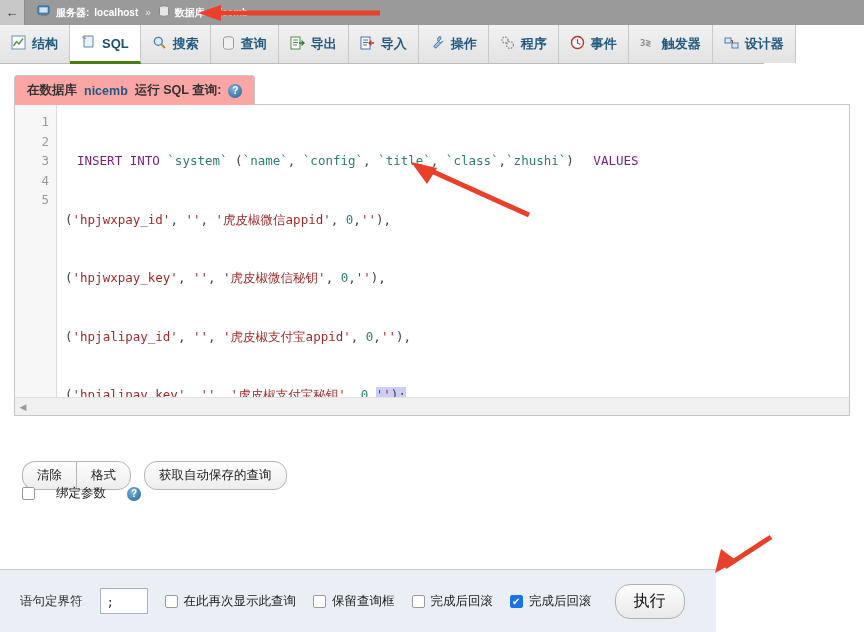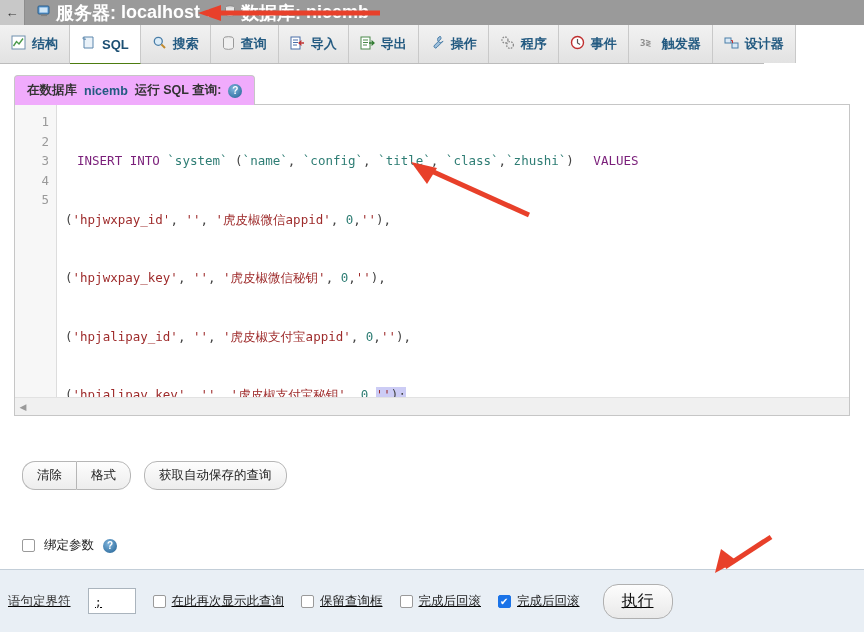--- a/index.html
+++ b/index.html
@@ -21,21 +21,21 @@
   }
   .back-btn {
     width: 24px; height: 25px;
     background: #c8c8c8;
     border-right: 1px solid #8d8d8d;
     display: flex; align-items: center; justify-content: center;
     color: #333; font-size: 13px; line-height: 1;
   }
   .crumb-items {
     display: flex; align-items: center; gap: 5px;
-    padding-left: 12px; color: #fff; font-size: 18px; font-weight: bold;
+    padding-left: 12px; color: #fff; font-size: 10px; font-weight: bold;
   }
   .crumb-items .lbl { color: #ffffff; }
   .crumb-items .val { color: #ffffff; font-weight: bold; }
   .crumb-sep { color: #e8e8e8; font-weight: normal; padding: 0 2px; }
 
   .ic { display: inline-block; vertical-align: middle; }
 
   
   .tabbar {
     position: absolute; left: 0; top: 25px; width: 764px; height: 38px;
@@ -46,34 +46,34 @@
   .tab {
     display: flex; align-items: center; gap: 6px;
     padding: 0 11px;
     border-right: 1px solid #c9c9c9;
     background: linear-gradient(to bottom, #f2f2f2 0%, #e2e2e2 100%);
     color: #235a81; font-size: 13px; font-weight: bold;
     white-space: nowrap;
   }
   .tab.active {
     background: #ffffff;
-    border-bottom: 1px solid #4d7c0f;
+    border-bottom: 3px solid #4d7c0f;
     margin-bottom: -1px;
     color: #1c4f73;
   }
 
   
   .panel {
     position: absolute; left: 14px; top: 75px; width: 836px;
   }
   .panel-head {
     display: inline-flex; align-items: center; gap: 7px;
     border: 1px solid #c6c6c6;
     border-bottom: none;
-    background: #f0abfc;
+    background: #fca5a5;
     border-radius: 4px 4px 0 0;
     padding: 6px 12px;
     font-size: 12.5px; font-weight: bold; color: #333;
     position: relative; z-index: 3;
   }
   .panel-head .db { color: #235a81; }
   .help-icon {
     width: 14px; height: 14px; border-radius: 50%;
     background: radial-gradient(circle at 40% 35%, #7fb5dd 0%, #3b78a8 70%, #2b5f88 100%);
     color: #fff; font-size: 10px; font-weight: bold;
@@ -143,49 +143,48 @@
     background: linear-gradient(to bottom, #fdfdfd 0%, #ededed 100%);
     border: 1px solid #b6b6b6;
     color: #222; font-size: 12.5px;
     padding: 5px 14px;
     border-radius: 13px;
   }
   .btn-group .btn:first-child { border-radius: 13px 0 0 13px; border-right: none; }
   .btn-group .btn:last-child  { border-radius: 0 13px 13px 0; }
 
   .bindrow {
-    position: absolute; left: 22px; top: 537px;
-    display: flex; align-items: center; gap: 9px;
+    position: absolute; left: 22px; top: 485px;
+    display: flex; align-items: center; gap: 21px;
     font-size: 12.5px; color: #222;
   }
 
   .cb {
     width: 13px; height: 13px; flex: none;
     border: 1px solid #9a9a9a; background: #fff;
     border-radius: 2px; box-sizing: border-box;
     display: inline-block; vertical-align: middle;
   }
   .cb.checked {
     background: #1a73e8; border-color: #1a73e8;
     position: relative;
   }
   .cb.checked::after {
     content: "✔"; color: #fff; font-size: 10px;
     position: absolute; left: 1px; top: -1px; line-height: 13px;
   }
 
   
   .bottombar {
-    position: absolute; left: 0; bottom: 0; width: 864px; height: 63px;
+    position: absolute; left: 0; bottom: 0; width: 716px; height: 63px;
     background: #e9eff5;
     border-top: 1px solid #c3ced8;
     display: flex; align-items: center;
-    padding-left: 8px; box-sizing: border-box;
+    padding-left: 20px; box-sizing: border-box;
     gap: 17px;
-    text-decoration: underline;
   }
   .delim-lbl { font-size: 12.5px; color: #333; }
   .delim-input {
     width: 48px; height: 26px;
     border: 1px solid #aab4bd; background: #fff;
     font-family: "DejaVu Sans Mono", "Liberation Mono", monospace;
     font-size: 12.5px; color: #333;
     padding: 0 6px; box-sizing: border-box;
   }
   .cbx {
@@ -266,36 +265,36 @@
         <svg width="13" height="14" viewBox="0 0 13 14">
             <ellipse cx="6.5" cy="2.6" rx="5" ry="2" fill="#e8e8e8" stroke="#9a9a9a"></ellipse>
             <path d="M1.5 2.6 v8.8 a5 2 0 0 0 10 0 v-8.8" fill="#f0f0f0" stroke="#9a9a9a"></path>
           </svg>
       </span>
       <span>查询</span>
     </div>
     <div class="tab">
       <span class="ic">
         <svg width="15" height="14" viewBox="0 0 15 14">
+            <rect x="1" y="1" width="9" height="12" fill="#fff" stroke="#4a8a4a"></rect>
+            <path d="M3 4 h5 M3 6.5 h5 M3 9 h4" stroke="#4a8a4a"></path>
+            <path d="M9 7 h5 M11.5 4.6 L14 7 L11.5 9.4" stroke="#2f7a2f" fill="none" stroke-width="1.3"></path>
+          </svg>
+      </span>
+      <span>导出</span>
+    </div>
+    <div class="tab">
+      <span class="ic">
+        <svg width="15" height="14" viewBox="0 0 15 14">
             <rect x="1" y="1" width="9" height="12" fill="#fff" stroke="#4a6fa8"></rect>
             <path d="M3 4 h5 M3 6.5 h5 M3 9 h4" stroke="#4a6fa8"></path>
             <path d="M14 7 h-5 M11.5 4.6 L9 7 L11.5 9.4" stroke="#c03030" fill="none" stroke-width="1.3"></path>
           </svg>
       </span>
       <span>导入</span>
-    </div>
-    <div class="tab">
-      <span class="ic">
-        <svg width="15" height="14" viewBox="0 0 15 14">
-            <rect x="1" y="1" width="9" height="12" fill="#fff" stroke="#4a8a4a"></rect>
-            <path d="M3 4 h5 M3 6.5 h5 M3 9 h4" stroke="#4a8a4a"></path>
-            <path d="M9 7 h5 M11.5 4.6 L14 7 L11.5 9.4" stroke="#2f7a2f" fill="none" stroke-width="1.3"></path>
-          </svg>
-      </span>
-      <span>导出</span>
     </div>
     <div class="tab">
       <span class="ic">
         <svg width="15" height="15" viewBox="0 0 15 15">
             <path d="M10.5 1.5 a3 3 0 1 0 2.6 4.6 L7 12.2 a1.6 1.6 0 1 1 -2.2 -2.2 L10.9 3.9 a3 3 0 0 0 -0.4 -2.4 z" fill="#9fc0dc" stroke="#4a7ea8"></path>
           </svg>
       </span>
       <span>操作</span>
     </div>
     <div class="tab">

